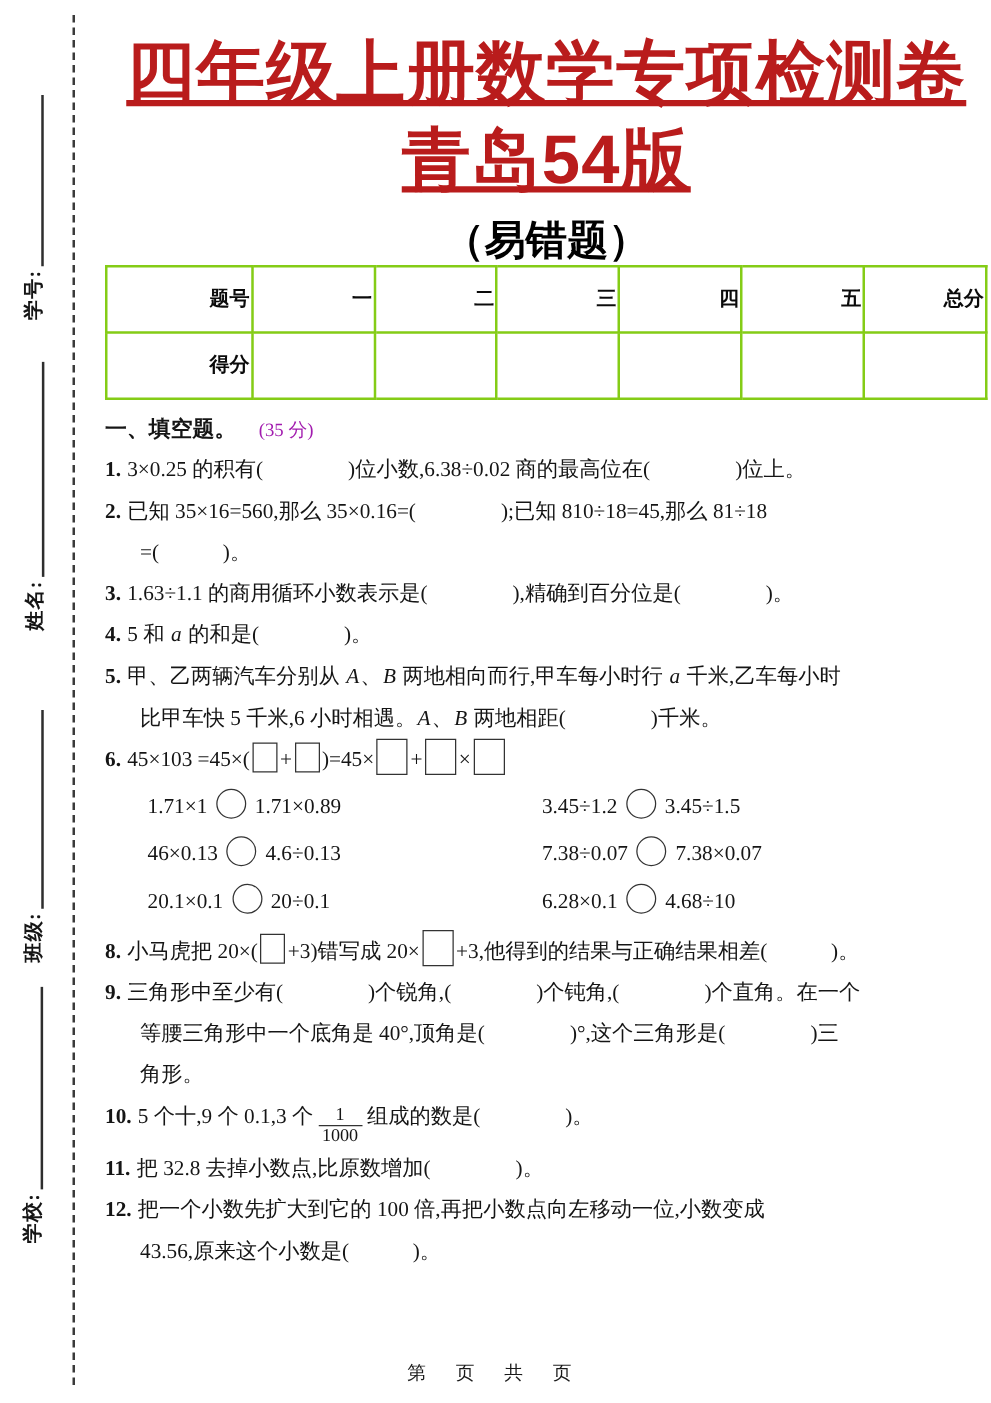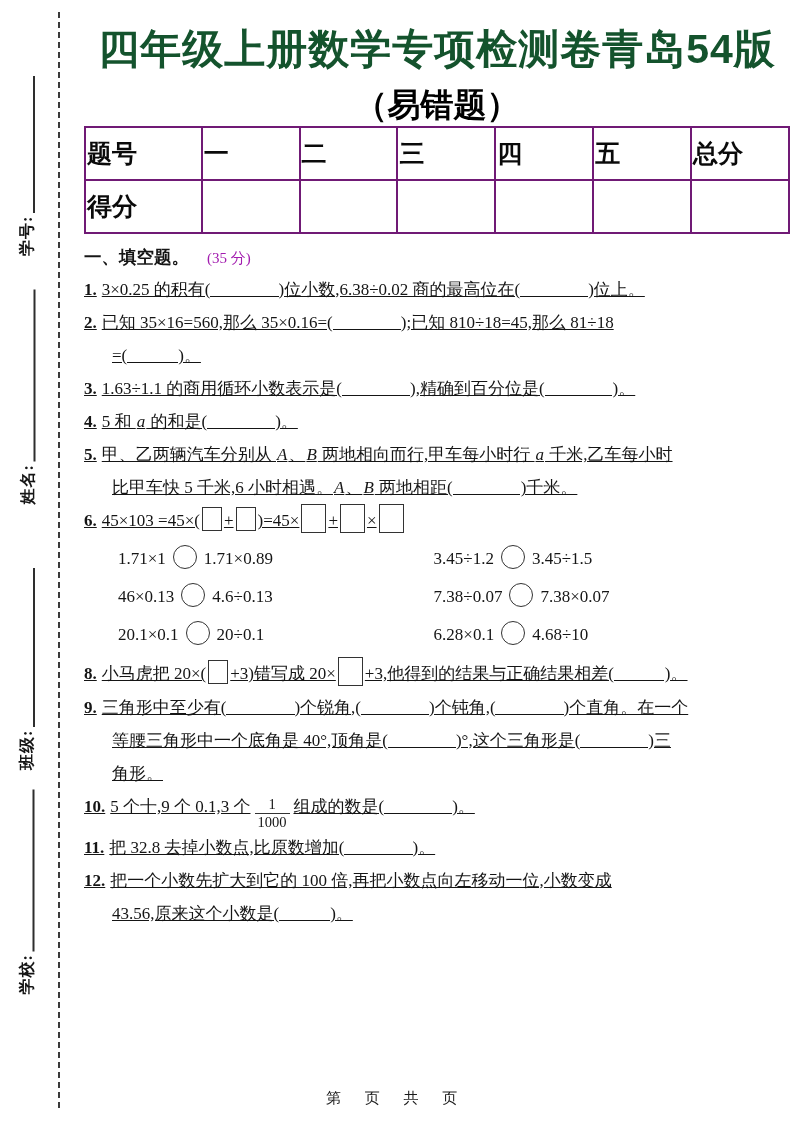--- a/index.html
+++ b/index.html
@@ -19,44 +19,43 @@
     position:absolute; height:30px; display:flex; align-items:center;
     transform:rotate(-90deg);
   }
   .side-label { font-size:16px; font-weight:600; white-space:nowrap; letter-spacing:1px; }
   .side-line { flex:1; height:13px; border-bottom:2px solid #2e2e2e; margin-left:3px; }
 
   
   .content { position:absolute; left:84px; top:24px; width:706px; }
   .title1 {
     text-align:center; font-family:"Liberation Sans","DejaVu Sans",sans-serif;
-    font-weight:bold; font-size:41px; line-height:1.25; letter-spacing:1px; color:#14532d;
+    font-weight:bold; font-size:55px; line-height:1.25; letter-spacing:1px; color:#b91c1c;text-decoration:underline;
   }
   .title2 {
     text-align:center; font-family:"Liberation Sans","DejaVu Sans",sans-serif;
     font-weight:bold; font-size:33px; line-height:1.25; margin-top:9px; color:#000;
   }
   .meta {
     text-align:right; font-family:"Liberation Sans","DejaVu Sans",sans-serif;
     font-size:16px; font-weight:600; margin:16px 2px 9px 0; color:#0a0a0a;
   }
   table.score { width:100%; border-collapse:collapse; table-layout:fixed; }
   table.score td {
-    border:2px solid #701a75; height:49px; text-align:left;
+    border:2px solid #84cc16; height:49px; text-align:right;
     font-family:"Liberation Sans","DejaVu Sans",sans-serif;
-    font-size:25px; font-weight:600; color:#0a0a0a;
+    font-size:16px; font-weight:600; color:#0a0a0a;
   }
   .section-title { margin-top:11px; font-size:17.5px; font-weight:bold; }
   .section-points { font-weight:normal; font-size:15px; color:#a21caf; margin-left:18px; }
 
   #question-list { margin-top:4px; }
   .q {
     font-size:17px; line-height:1.95; padding-left:28px; text-indent:-28px;
     margin:0;
-    text-decoration:underline;
   }
   .qnum { font-weight:bold; margin-right:5px; }
   .var { font-style:italic; padding:0 1px; font-family:"Liberation Serif","DejaVu Serif",serif; }
 
   .fillbox {
     display:inline-block; width:18px; height:22px; border:1.6px solid #333;
     vertical-align:-5px; margin:0 2px; background:#fff; text-indent:0;
   }
   .fillbox.lg { width:23px; height:27px; vertical-align:-7px; }
 

